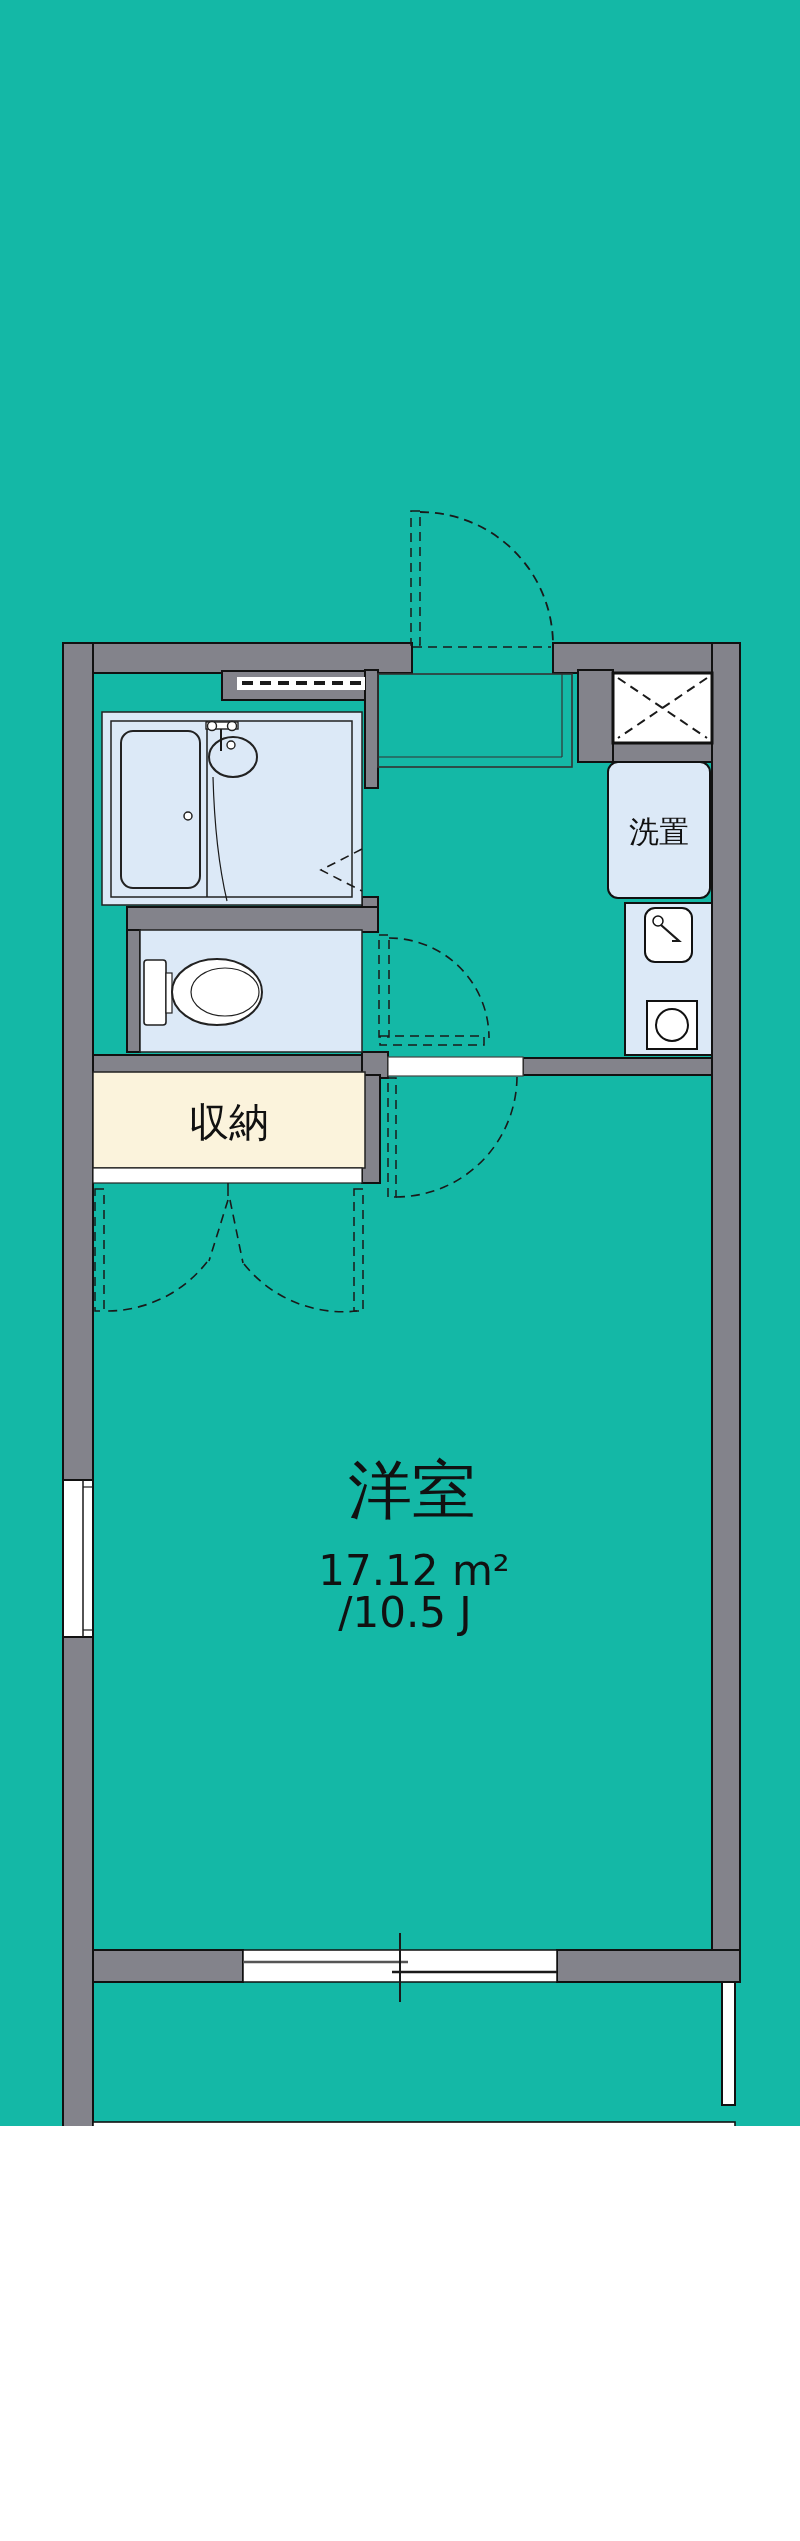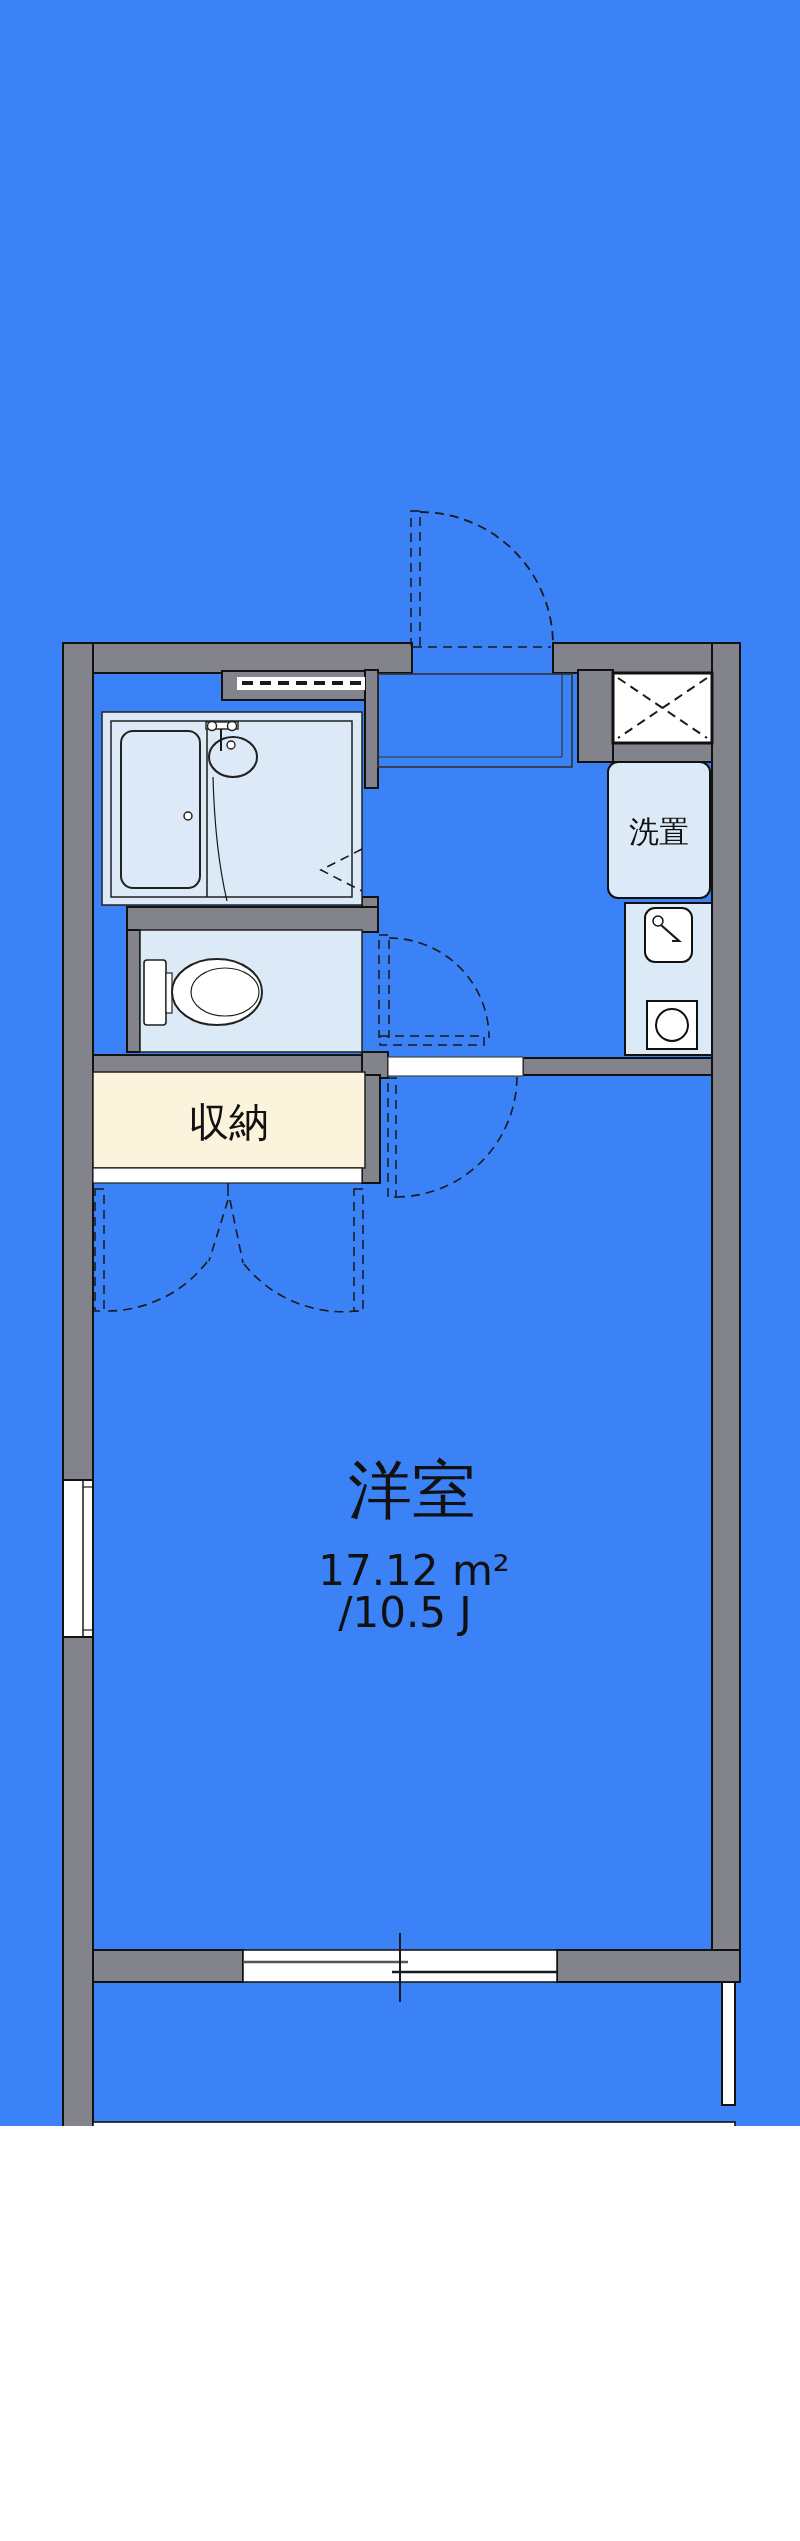--- a/index.html
+++ b/index.html
@@ -1,16 +1,16 @@
 <!DOCTYPE html>
 <html><head>
 <meta charset="utf-8">
 <style>
   html,body{margin:0;padding:0;background:#fff;}
-  .stage{position:relative;width:800px;height:2126px;background:#3b82f6;overflow:hidden;}
+  .stage{position:relative;width:800px;height:2126px;background:#14b8a6;overflow:hidden;}
   svg text{font-family:"DejaVu Sans","Liberation Sans",sans-serif;fill:#111;}
   .wall{fill:#83838b;stroke:#111;stroke-width:2;}
   .blue{fill:#dce9f7;}
   .cream{fill:#fbf3dc;}
   .white{fill:#ffffff;}
   .ln{stroke:#1a1a1a;fill:none;}
   .thin{stroke:#333;fill:none;}
   .dash{stroke:#1a1a1a;fill:none;stroke-dasharray:9 6;}
 </style>
 </head>

